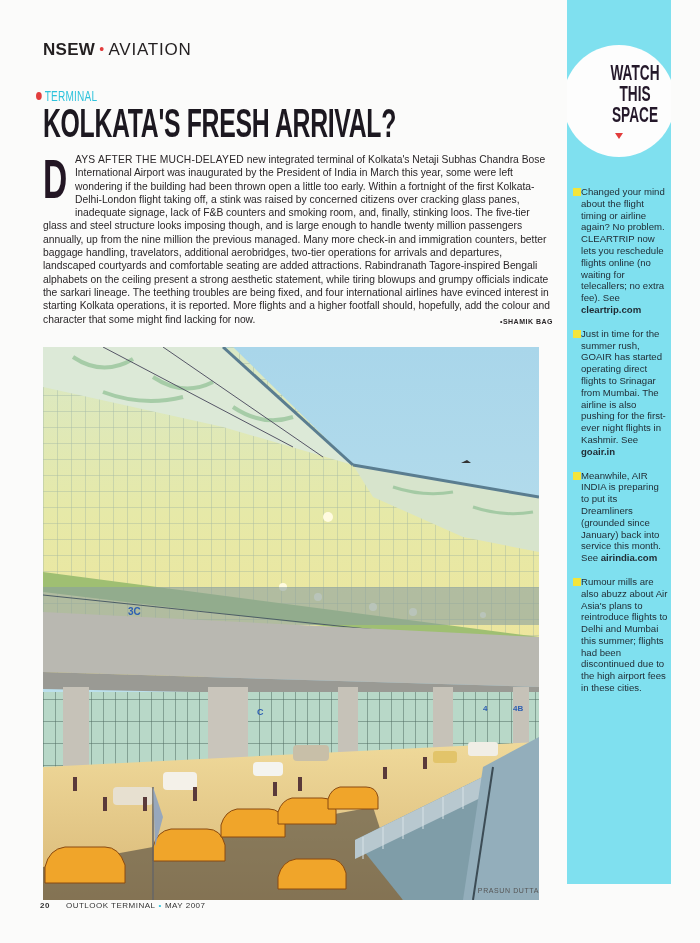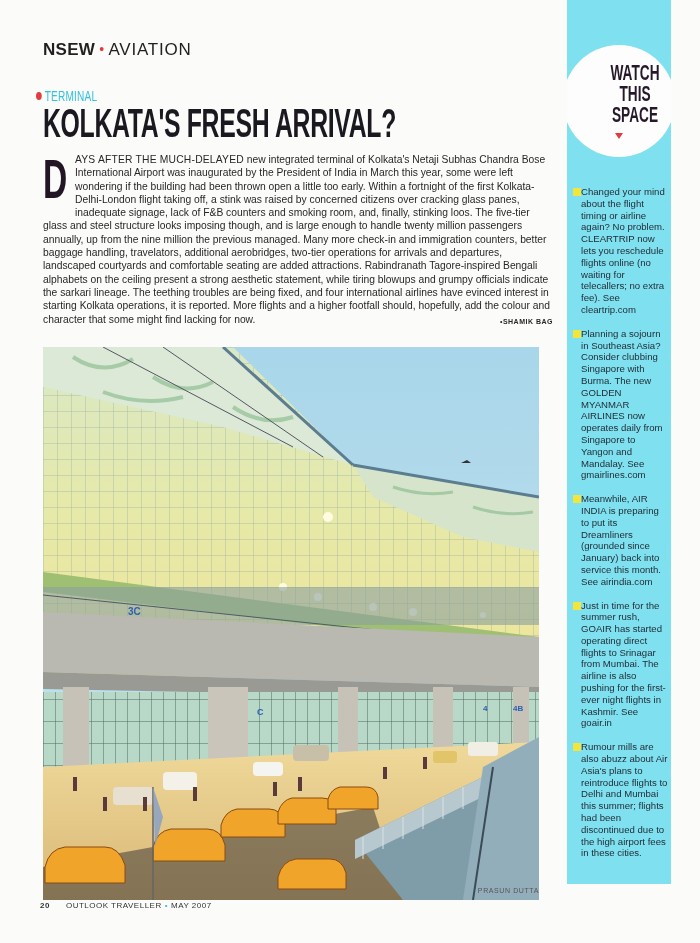--- a/index.html
+++ b/index.html
@@ -97,21 +97,21 @@
   .sidebar .items {
     position: absolute; left: 6px; top: 186px; width: 96px;
   }
   .sidebar .item {
     font-size: 9.6px; line-height: 11.8px; color: #1f2a33; margin-bottom: 12px;
     position: relative; padding-left: 8px;
   }
   .sidebar .item .sq {
     position: absolute; left: 0; top: 2px; width: 8px; height: 8px; background: #f4e53a;
   }
-  .sidebar .item .link { font-weight: normal; }
+  .sidebar .item .link { font-weight: bold; }
 </style>
 </head>
 <body>
 
 <div class="section-header">
   <span class="brand">NSEW</span><span class="dot">•</span><span class="cat">AVIATION</span>
 </div>
 
 <div class="kicker">
   <span class="bullet"></span>
@@ -244,46 +244,42 @@
       <line x1="420" y1="440" x2="420" y2="462"></line>
       <line x1="440" y1="430" x2="440" y2="452"></line>
     </g>
     <polygon points="440,420 496,390 496,553 420,553" fill="#93aebb"></polygon>
     <line x1="450" y1="420" x2="430" y2="553" stroke="#3c4c55" stroke-width="2"></line>
   </svg>
 </div>
 <div class="photo-credit">PRASUN DUTTA</div>
 
 <div class="folio">
-  <span class="page">20</span><span>OUTLOOK TRAVELLER</span><span class="sep">•</span><span>MAY 2007</span>
+  <span class="page">20</span><span>OUTLOOK TERMINAL</span><span class="sep">•</span><span>MAY 2007</span>
 </div>
 
 <aside class="sidebar">
   <div class="circle"></div>
   <div class="watch">
     <div>WATCH</div>
     <div>THIS</div>
     <div>SPACE</div>
   </div>
   <div class="triangle"></div>
   <div class="items">
     <div class="item">
       <span class="sq"></span>
       <span>Changed your mind about the flight timing or airline again? No problem. CLEARTRIP now lets you reschedule flights online (no waiting for telecallers; no extra fee). See </span><span class="link">cleartrip.com</span>
     </div>
     <div class="item">
       <span class="sq"></span>
-      <span>Planning a sojourn in Southeast Asia? Consider clubbing Singapore with Burma. The new GOLDEN MYANMAR AIRLINES now operates daily from Singapore to Yangon and Mandalay. See </span><span class="link">gmairlines.com</span>
+      <span>Just in time for the summer rush, GOAIR has started operating direct flights to Srinagar from Mumbai. The airline is also pushing for the first-ever night flights in Kashmir. See </span><span class="link">goair.in</span>
     </div>
     <div class="item">
       <span class="sq"></span>
       <span>Meanwhile, AIR INDIA is preparing to put its Dreamliners (grounded since January) back into service this month. See </span><span class="link">airindia.com</span>
-    </div>
-    <div class="item">
-      <span class="sq"></span>
-      <span>Just in time for the summer rush, GOAIR has started operating direct flights to Srinagar from Mumbai. The airline is also pushing for the first-ever night flights in Kashmir. See </span><span class="link">goair.in</span>
     </div>
     <div class="item">
       <span class="sq"></span>
       <span>Rumour mills are also abuzz about Air Asia's plans to reintroduce flights to Delhi and Mumbai this summer; flights had been discontinued due to the high airport fees in these cities.</span>
     </div>
   </div>
 </aside>
 
 </body></html>

